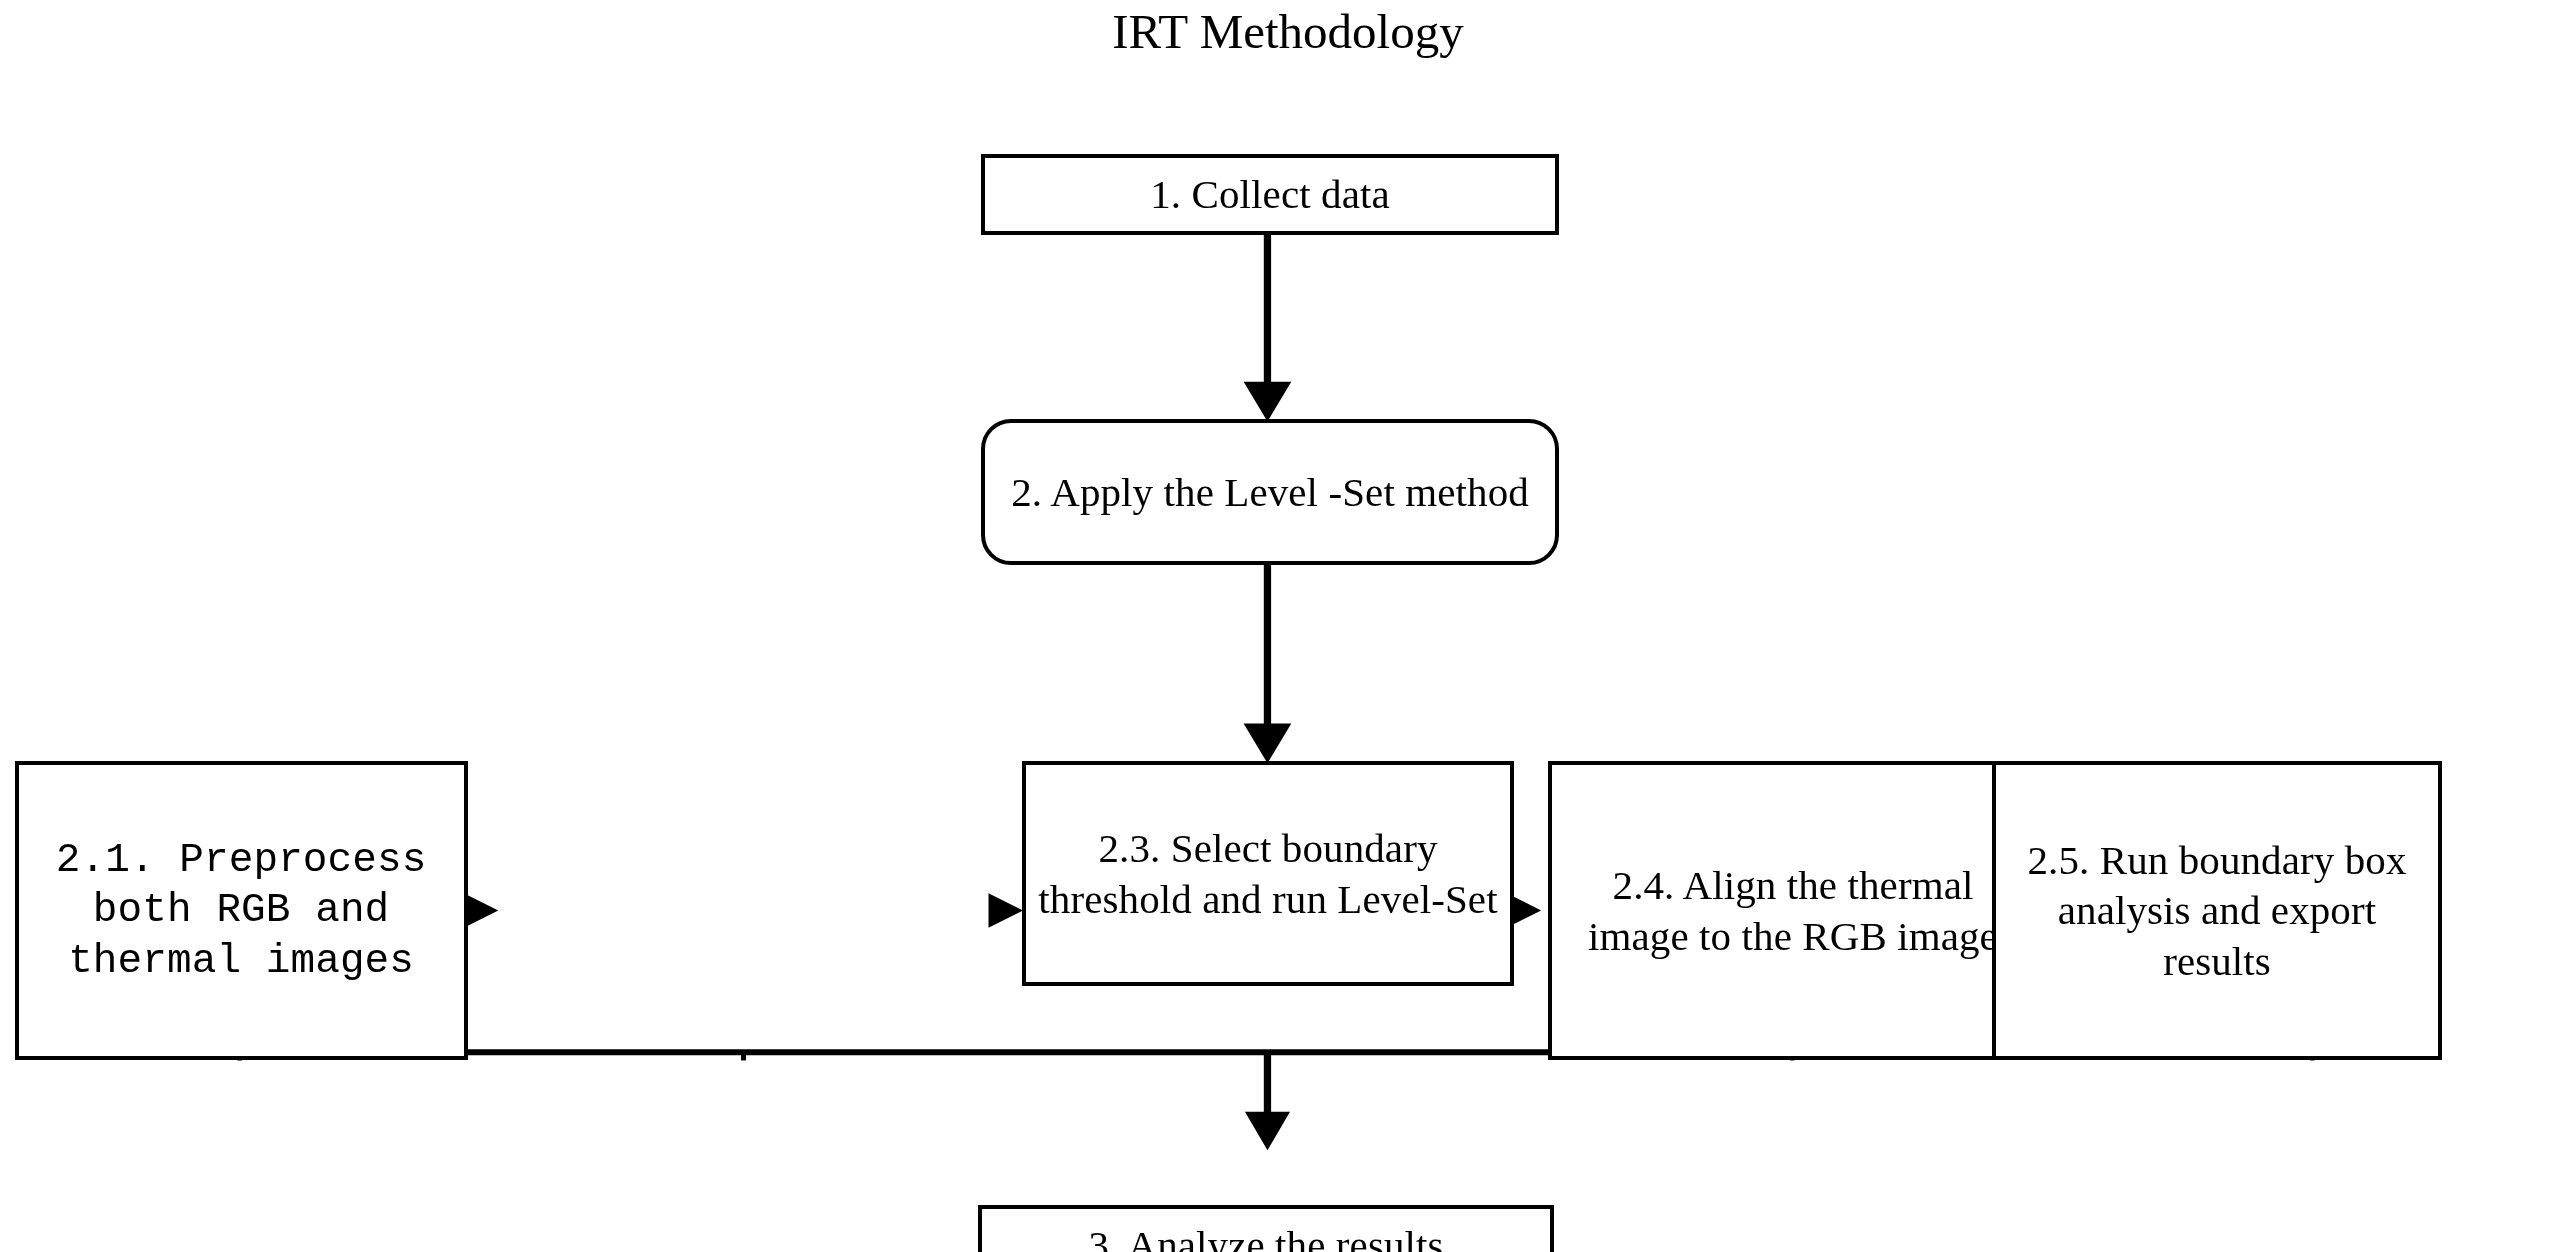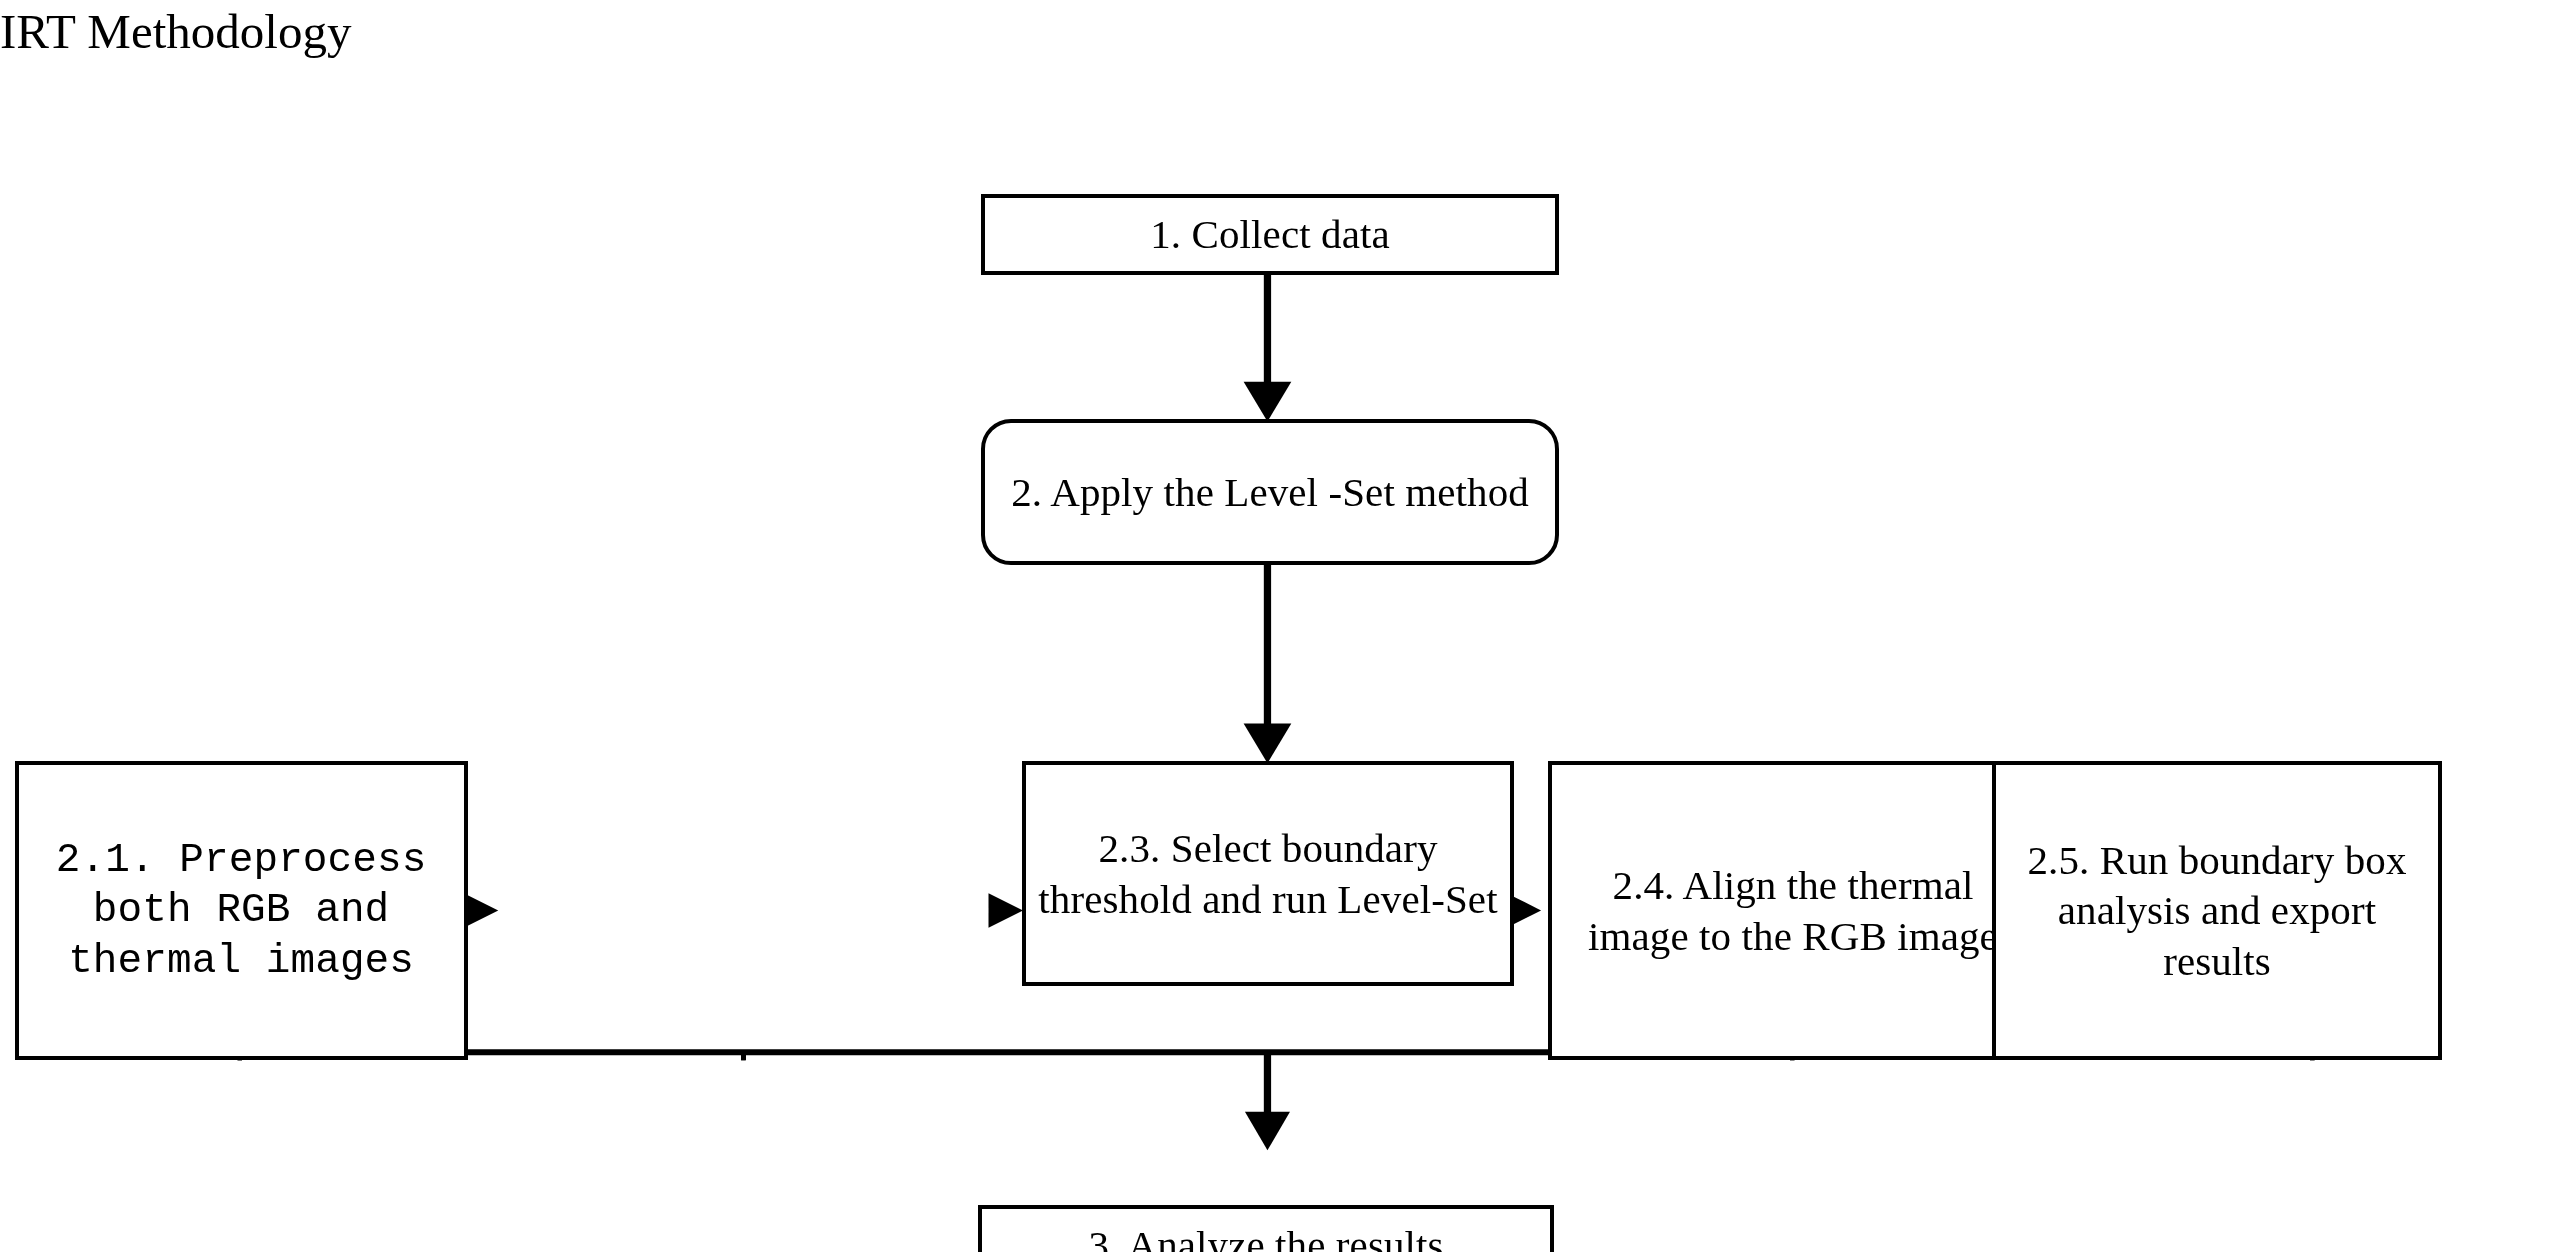--- a/index.html
+++ b/index.html
@@ -46,26 +46,27 @@
     font-size: 41px;
     line-height: 1.22;
     letter-spacing: 0.1px;
     white-space: pre-line;
   }
   #page-title {
     position: absolute;
     left: 0;
     top: 5.3px;
     width: 2576px;
+    text-align: center;
     font-size: 49px;
     line-height: 1.1;
     z-index: 2;
   }
   
-  #node-collect      { left: 981px; top: 154px;  width: 578px; height: 81px; margin-top: 40px; }
+  #node-collect      { left: 981px; top: 154px;  width: 578px; height: 81px; }
   #node-levelset     { left: 981px; top: 419px;  width: 578px; height: 146px; border-radius: 30px; }
   #node-preprocess   { left: 14.6px;   top: 761px; width: 453px; height: 299px; font-family: Liberation Mono, monospace; }
   #node-scale-align  { left: 496px;  top: 761px; width: 496px; height: 299px; }
   #node-threshold    { left: 1022px; top: 761px; width: 492px; height: 225px; }
   #node-align-rgb    { left: 1540px; top: 761px; width: 490px; height: 299px; margin-left: 8px; }
   #node-boundary-box { left: 1992px; top: 761px; width: 450px; height: 299px; }
   #node-analyze      { left: 978px; top: 1205px; width: 576px; height: 81px; }
 </style>
 </head>
 <body>

